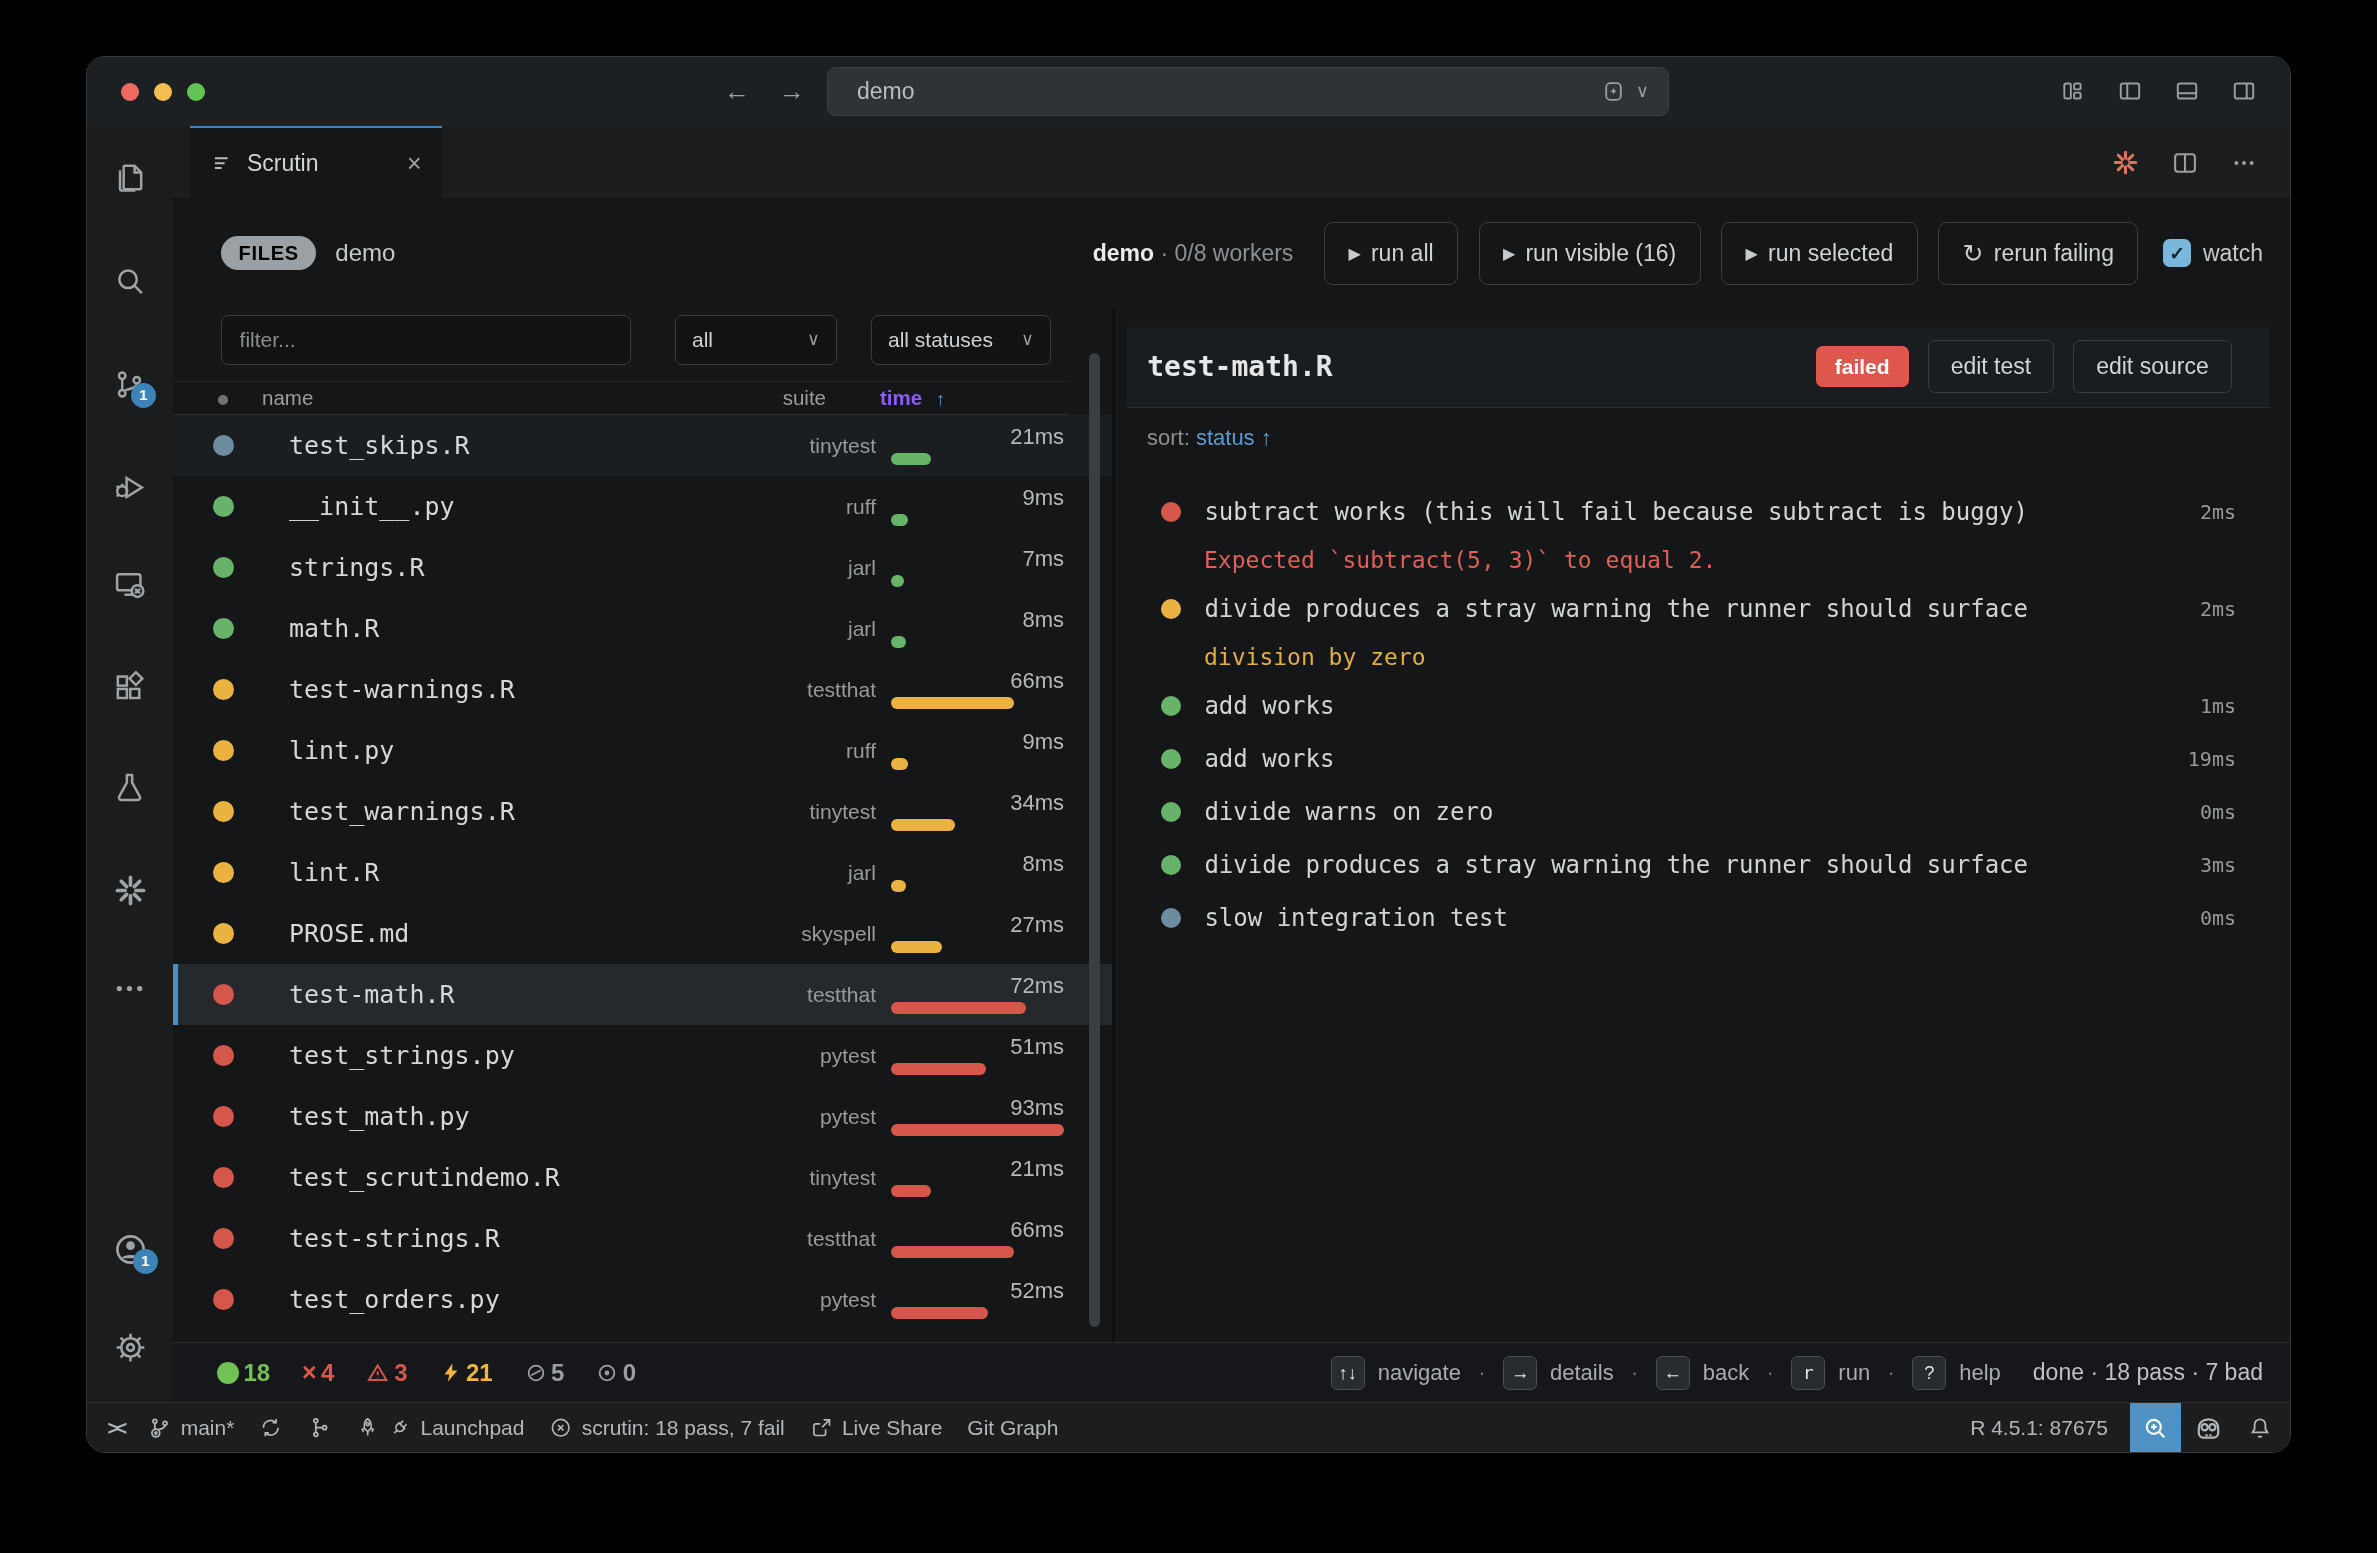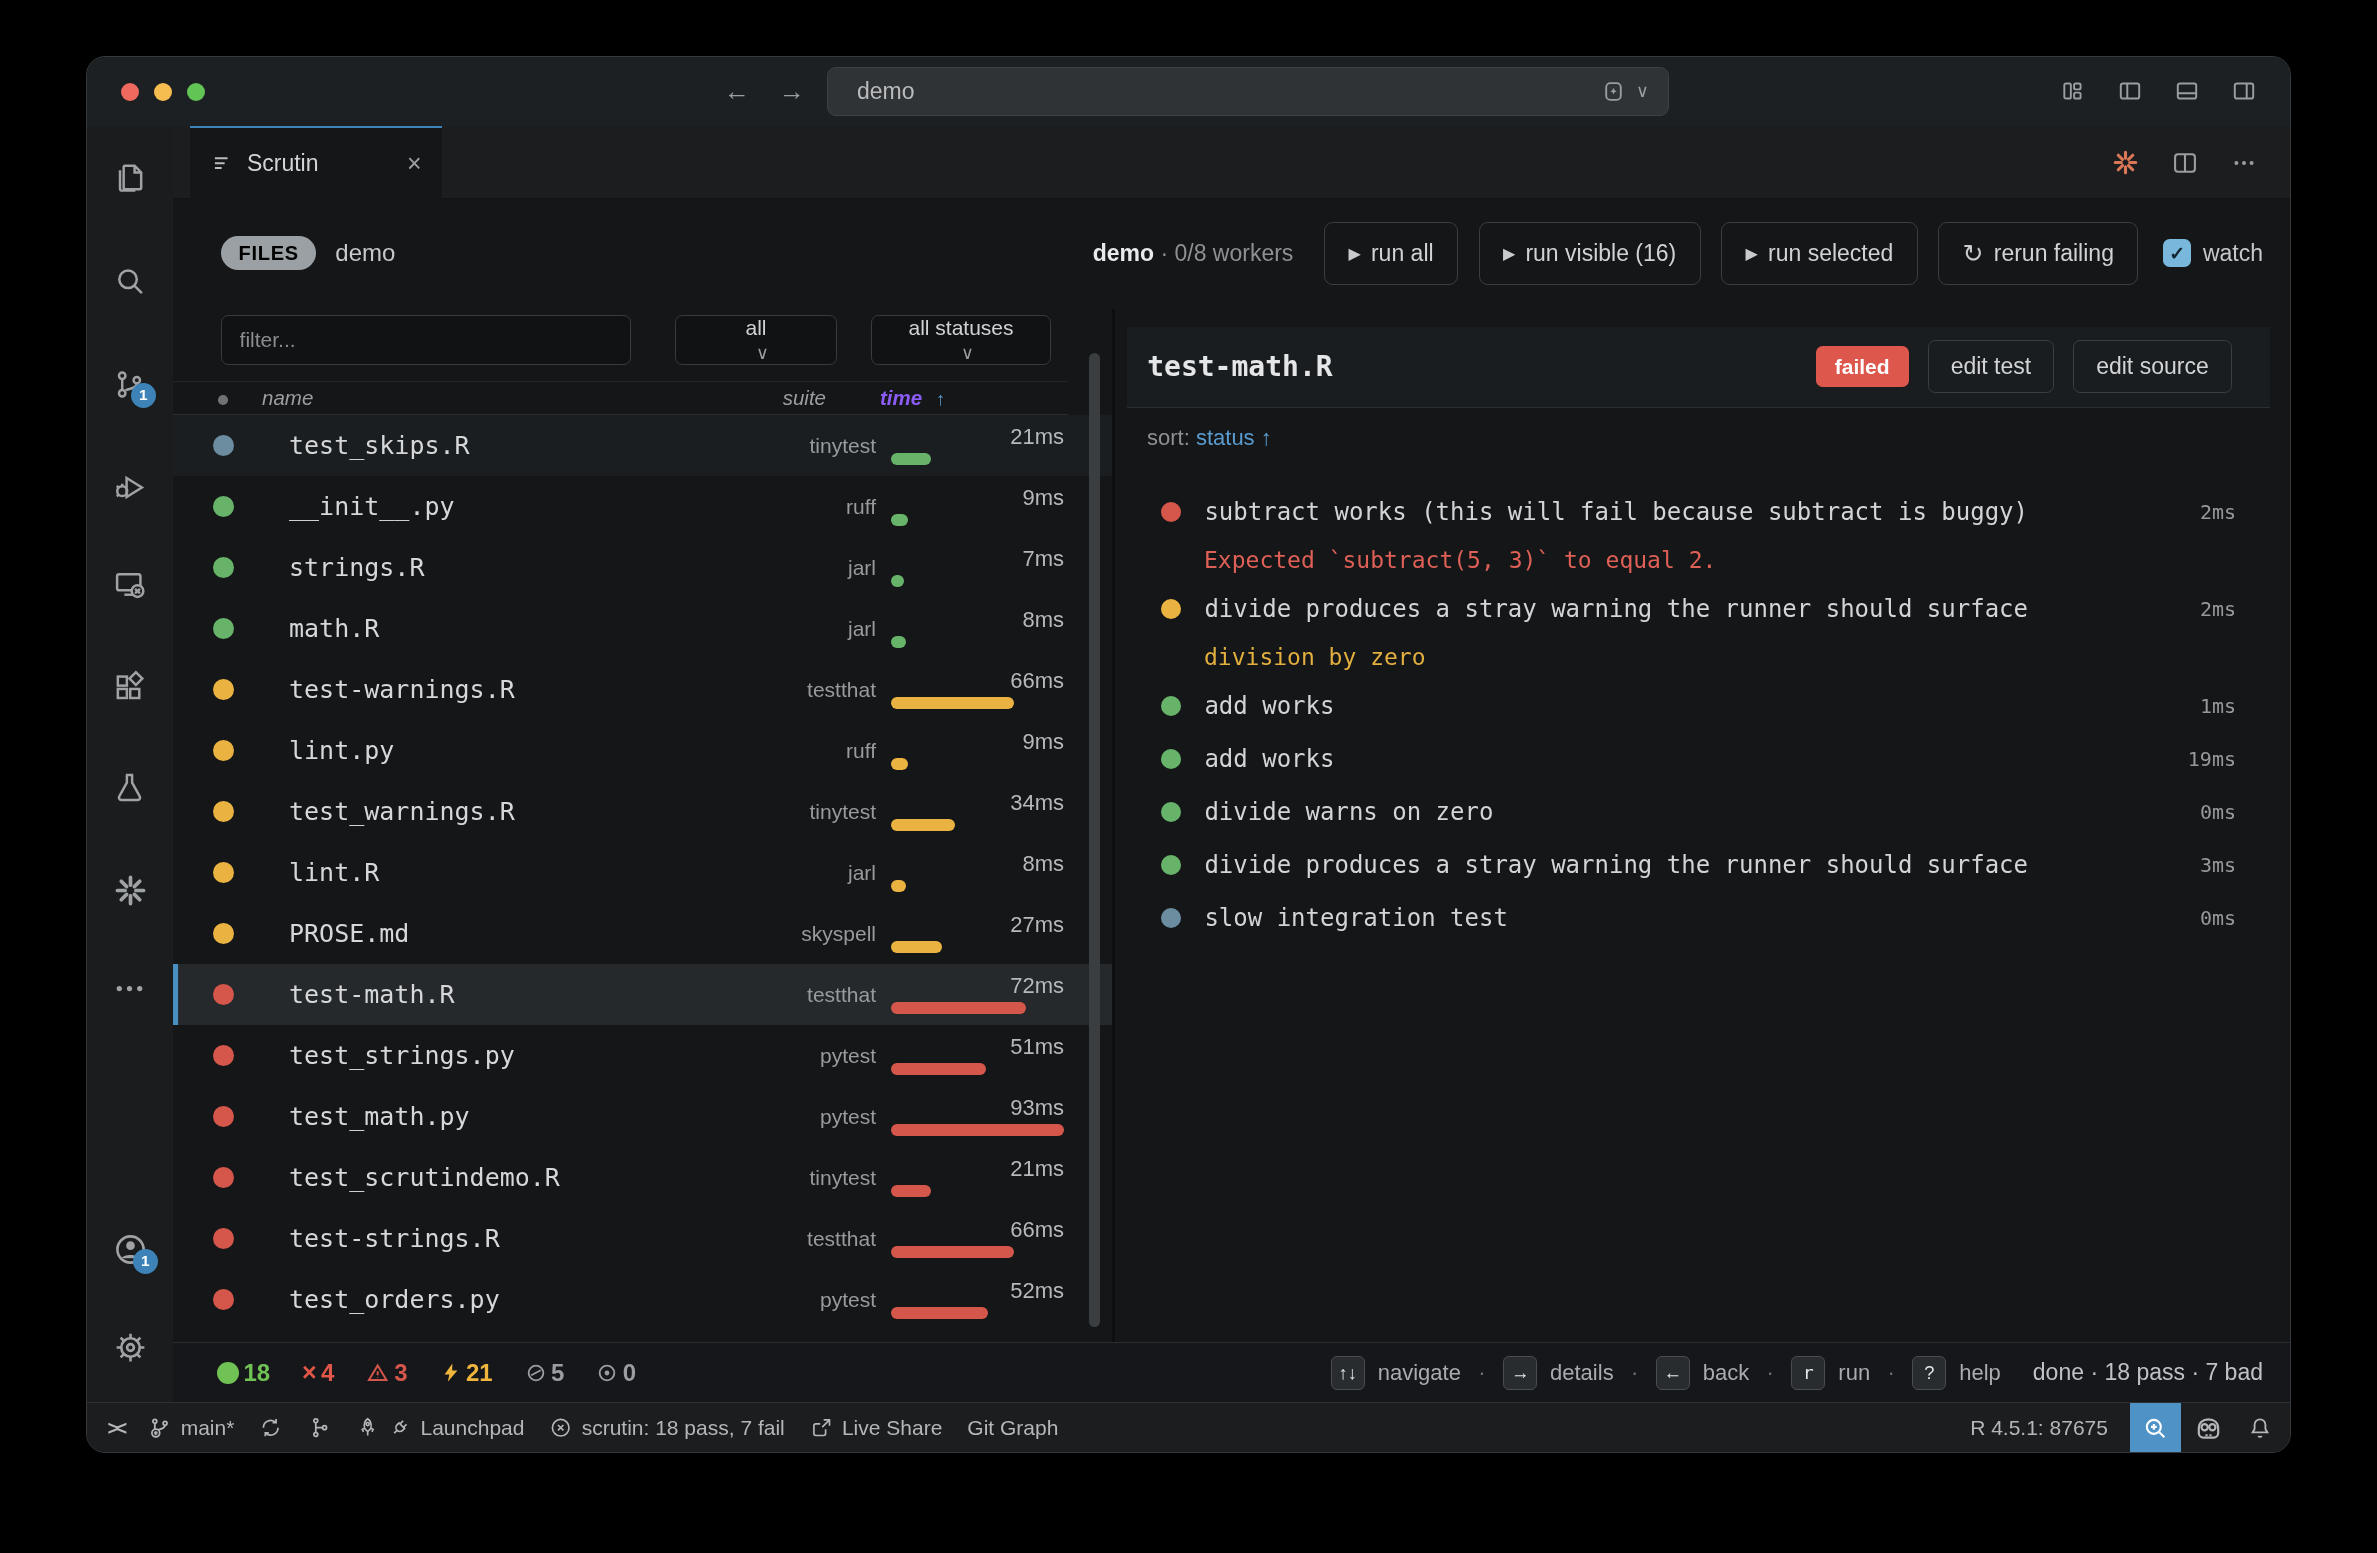--- a/index.html
+++ b/index.html
@@ -63,26 +63,26 @@
   .divider { position:absolute; left:939px; top:0; bottom:0; width:2.9px; background:#0c0e0f; }
   .right-panel { position:absolute; left:942px; right:0; top:0; bottom:0; }
 
   
   .filter-row { position:absolute; left:48px; top:5.9px; height:50px; }
   .filter-input { position:absolute; left:0; top:0; width:410px; height:50px; background:#101213;
                   border:1.5px solid #393c3e; border-radius:7.3px; color:#d0d3d5; font-size:21px; padding:0 17.6px;
                   font-family:"Liberation Sans",sans-serif; }
   .filter-input::placeholder { color:#8b8e91; }
   .select { position:absolute; top:0; height:50px; background:#101213; border:1.5px solid #393c3e; border-radius:7.3px;
-            display:flex; align-items:center; justify-content:space-between; padding:0 16px; color:#d0d3d5; font-size:21px;flex-direction:column; }
+            display:flex; align-items:center; justify-content:space-between; padding:0 16px; color:#d0d3d5; font-size:21px; }
   .select .chev { color:#9b9e9f; font-size:17.6px; margin-left:13px; }
 
   
   .thead { position:absolute; left:0; right:44px; top:72px; height:34px;
-           border-top:0.7px solid #232628; border-bottom:0.7px solid #2b2e30; color:#9b9ea0; font-size:20.5px;font-style:italic; }
+           border-top:0.7px solid #232628; border-bottom:0.7px solid #2b2e30; color:#9b9ea0; font-size:20.5px; }
   .thead .hdot { position:absolute; left:45px; top:13px; width:9.5px; height:9.5px; border-radius:50%; background:#6f7275; }
   .thead .hname { position:absolute; left:89px; top:4.4px; }
   .thead .hsuite { position:absolute; right:242px; top:4.4px; }
   .thead .htime { position:absolute; left:707px; top:4.4px; color:#8b5cf6; font-weight:bold; }
   .thead .harrow { position:absolute; left:763px; top:5.9px; color:#5a9bd0; font-size:18.3px; }
 
   .rows { position:absolute; left:0; right:0; top:106px; }
   .trow { position:relative; height:61px; }
   .trow.alt { background:#1b1e20; }
   .trow.selected { background:#26292c; box-shadow:inset 5.1px 0 0 #4a8fc2; }

